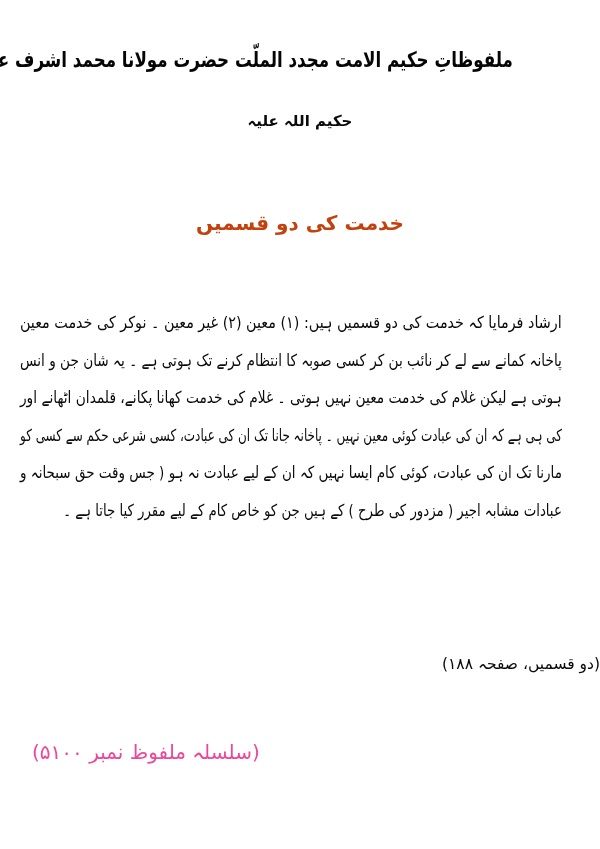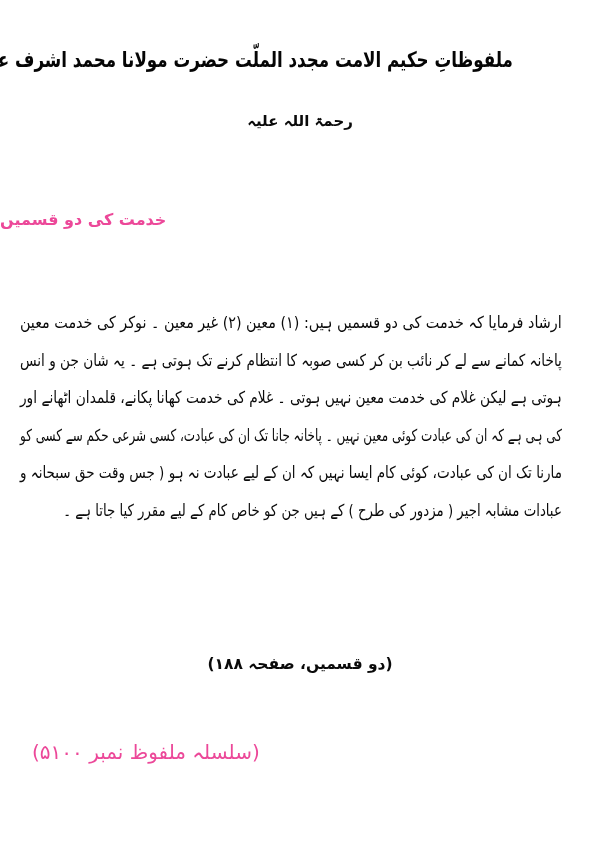--- a/index.html
+++ b/index.html
@@ -55,25 +55,25 @@
     direction: rtl;
     unicode-bidi: isolate;
   }
 
   
   .section-heading {
     position: absolute;
     top: 208px;
     left: 0;
     right: 0;
-    text-align: left;
-    font-size: 16px;
+    text-align: center;
+    font-size: 20px;
     font-weight: 700;
     line-height: 1.5;
-    color: #ec4899;
+    color: #c2410c;
     direction: rtl;
     unicode-bidi: isolate;
     margin: 0;
   }
 
   
   .body-block {
     position: absolute;
     top: 300px;
     right: 30px;
@@ -103,23 +103,23 @@
   .body-line > span {
     display: inline;
   }
 
   
   .citation {
     position: absolute;
     top: 655px;
     left: 0;
     right: 0;
-    text-align: center;
+    text-align: right;
     font-size: 15.5px;
-    font-weight: 700;
+    font-weight: 400;
     color: #0a0a0a;
     direction: rtl;
     unicode-bidi: isolate;
     margin: 0;
   }
 
   
   .footer-ref {
     position: absolute;
     top: 740px;
@@ -133,21 +133,21 @@
     white-space: nowrap;
   }
 </style>
 </head>
 <body>
 
 <div class="page">
 
   <div class="header">
     <h1 class="doc-title" style="white-space: nowrap; transform-origin: center center; transform: scaleX(0.7772);">ملفوظاتِ حکیم الامت مجدد الملّت حضرت مولانا محمد اشرف علی تھانوی</h1>
-    <p class="doc-subtitle">رحمۃ اللہ علیہ</p>
+    <p class="doc-subtitle">حکیم اللہ علیہ</p>
   </div>
 
   <h2 class="section-heading">خدمت کی دو قسمیں</h2>
 
   <div class="body-block">
     <p class="body-line"><span style="white-space: nowrap; display: inline-block; transform-origin: right center; transform: scaleX(0.8686);">ارشاد فرمایا کہ خدمت کی دو قسمیں ہیں: (۱) معین (۲) غیر معین ۔ نوکر کی خدمت معین</span></p>
     <p class="body-line"><span style="white-space: nowrap; display: inline-block; transform-origin: right center; transform: scaleX(0.825);">پاخانہ کمانے سے لے کر نائب بن کر کسی صوبہ کا انتظام کرنے تک ہوتی ہے ۔ یہ شان جن و انس</span></p>
     <p class="body-line"><span style="white-space: nowrap; display: inline-block; transform-origin: right center; transform: scaleX(0.8326);">ہوتی ہے لیکن غلام کی خدمت معین نہیں ہوتی ۔ غلام کی خدمت کھانا پکانے، قلمدان اٹھانے اور</span></p>
     <p class="body-line"><span style="white-space: nowrap; display: inline-block; transform-origin: right center; transform: scaleX(0.7246);">کی ہی ہے کہ ان کی عبادت کوئی معین نہیں ۔ پاخانہ جانا تک ان کی عبادت، کسی شرعی حکم سے کسی کو</span></p>
     <p class="body-line"><span style="white-space: nowrap; display: inline-block; transform-origin: right center; transform: scaleX(0.8175);">مارنا تک ان کی عبادت، کوئی کام ایسا نہیں کہ ان کے لیے عبادت نہ ہو ( جس وقت حق سبحانہ و</span></p>

